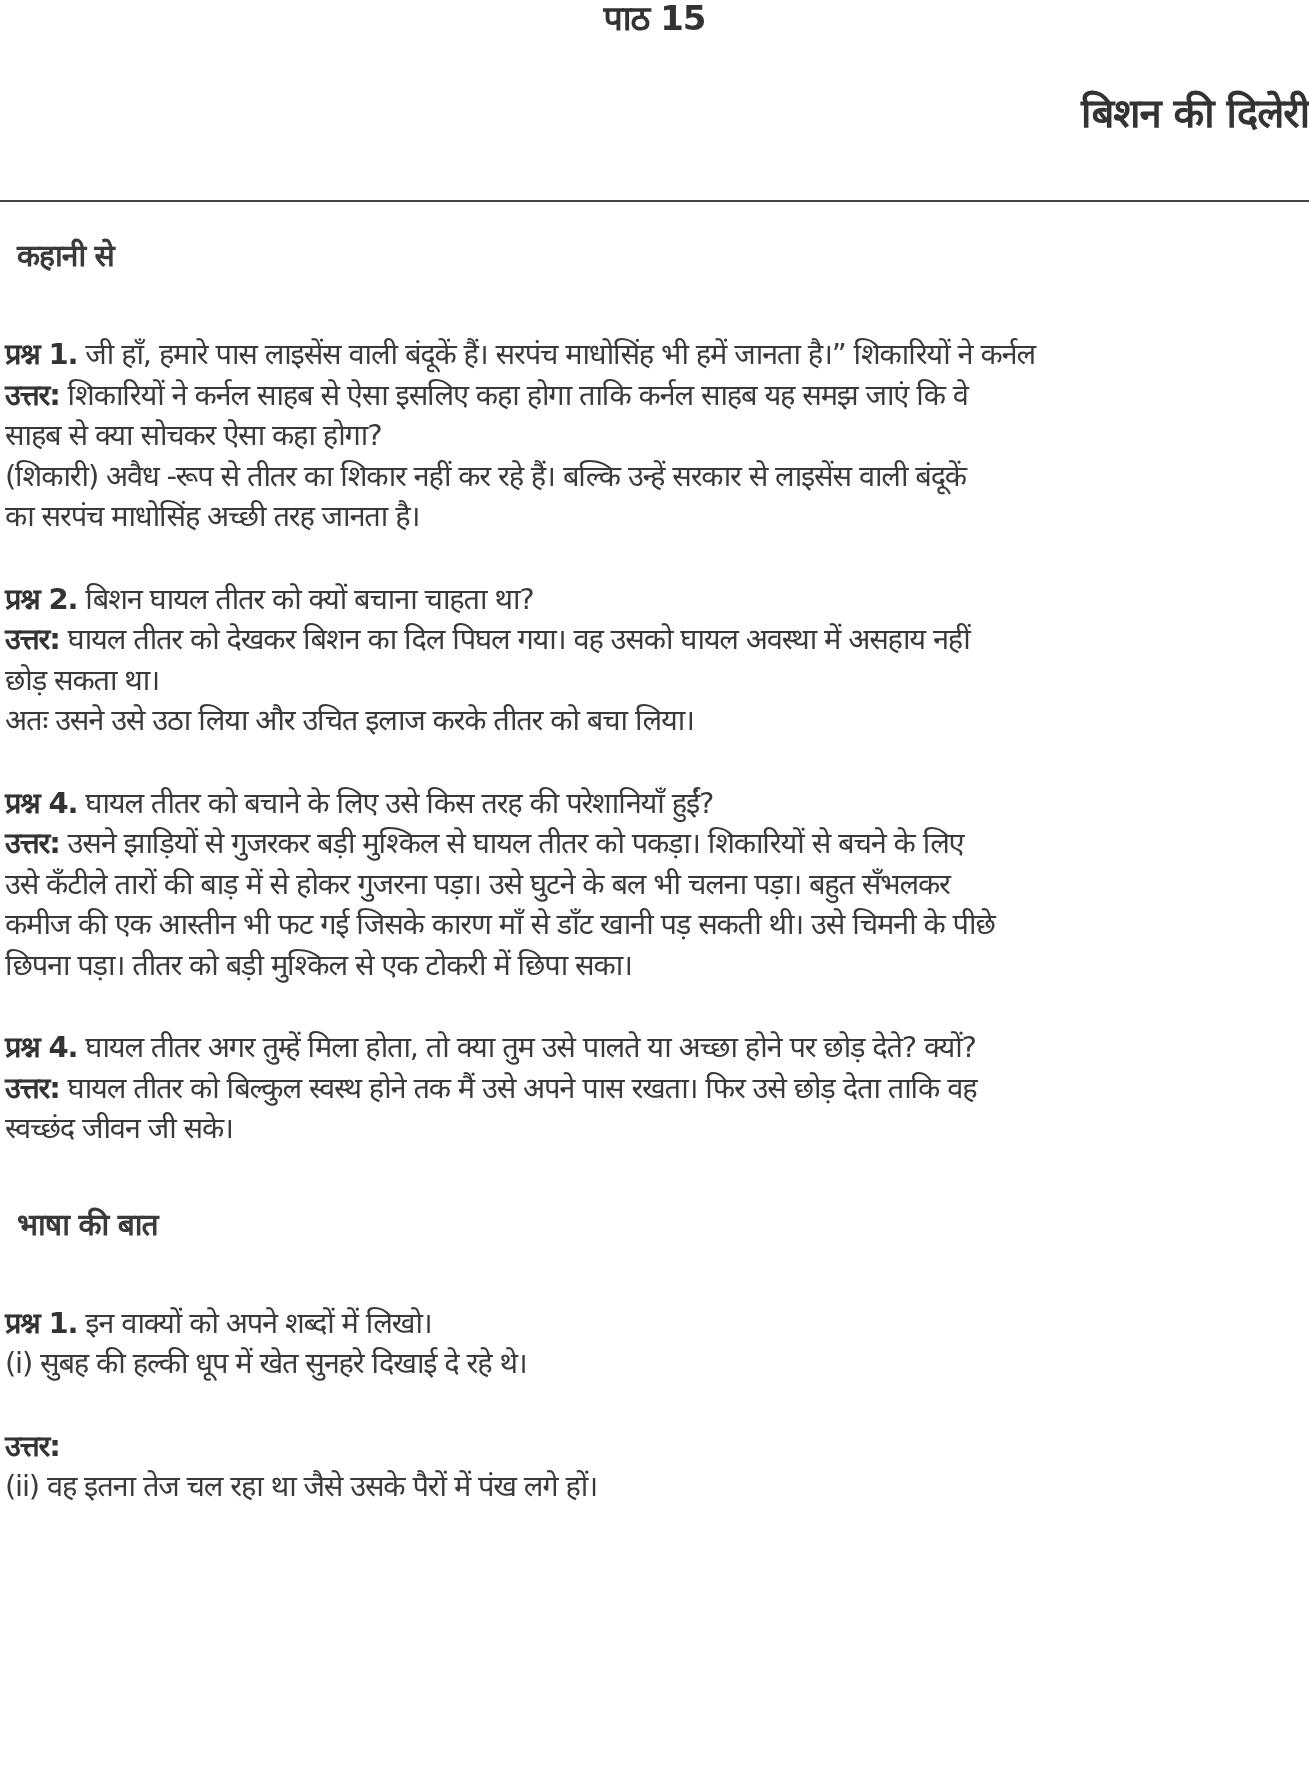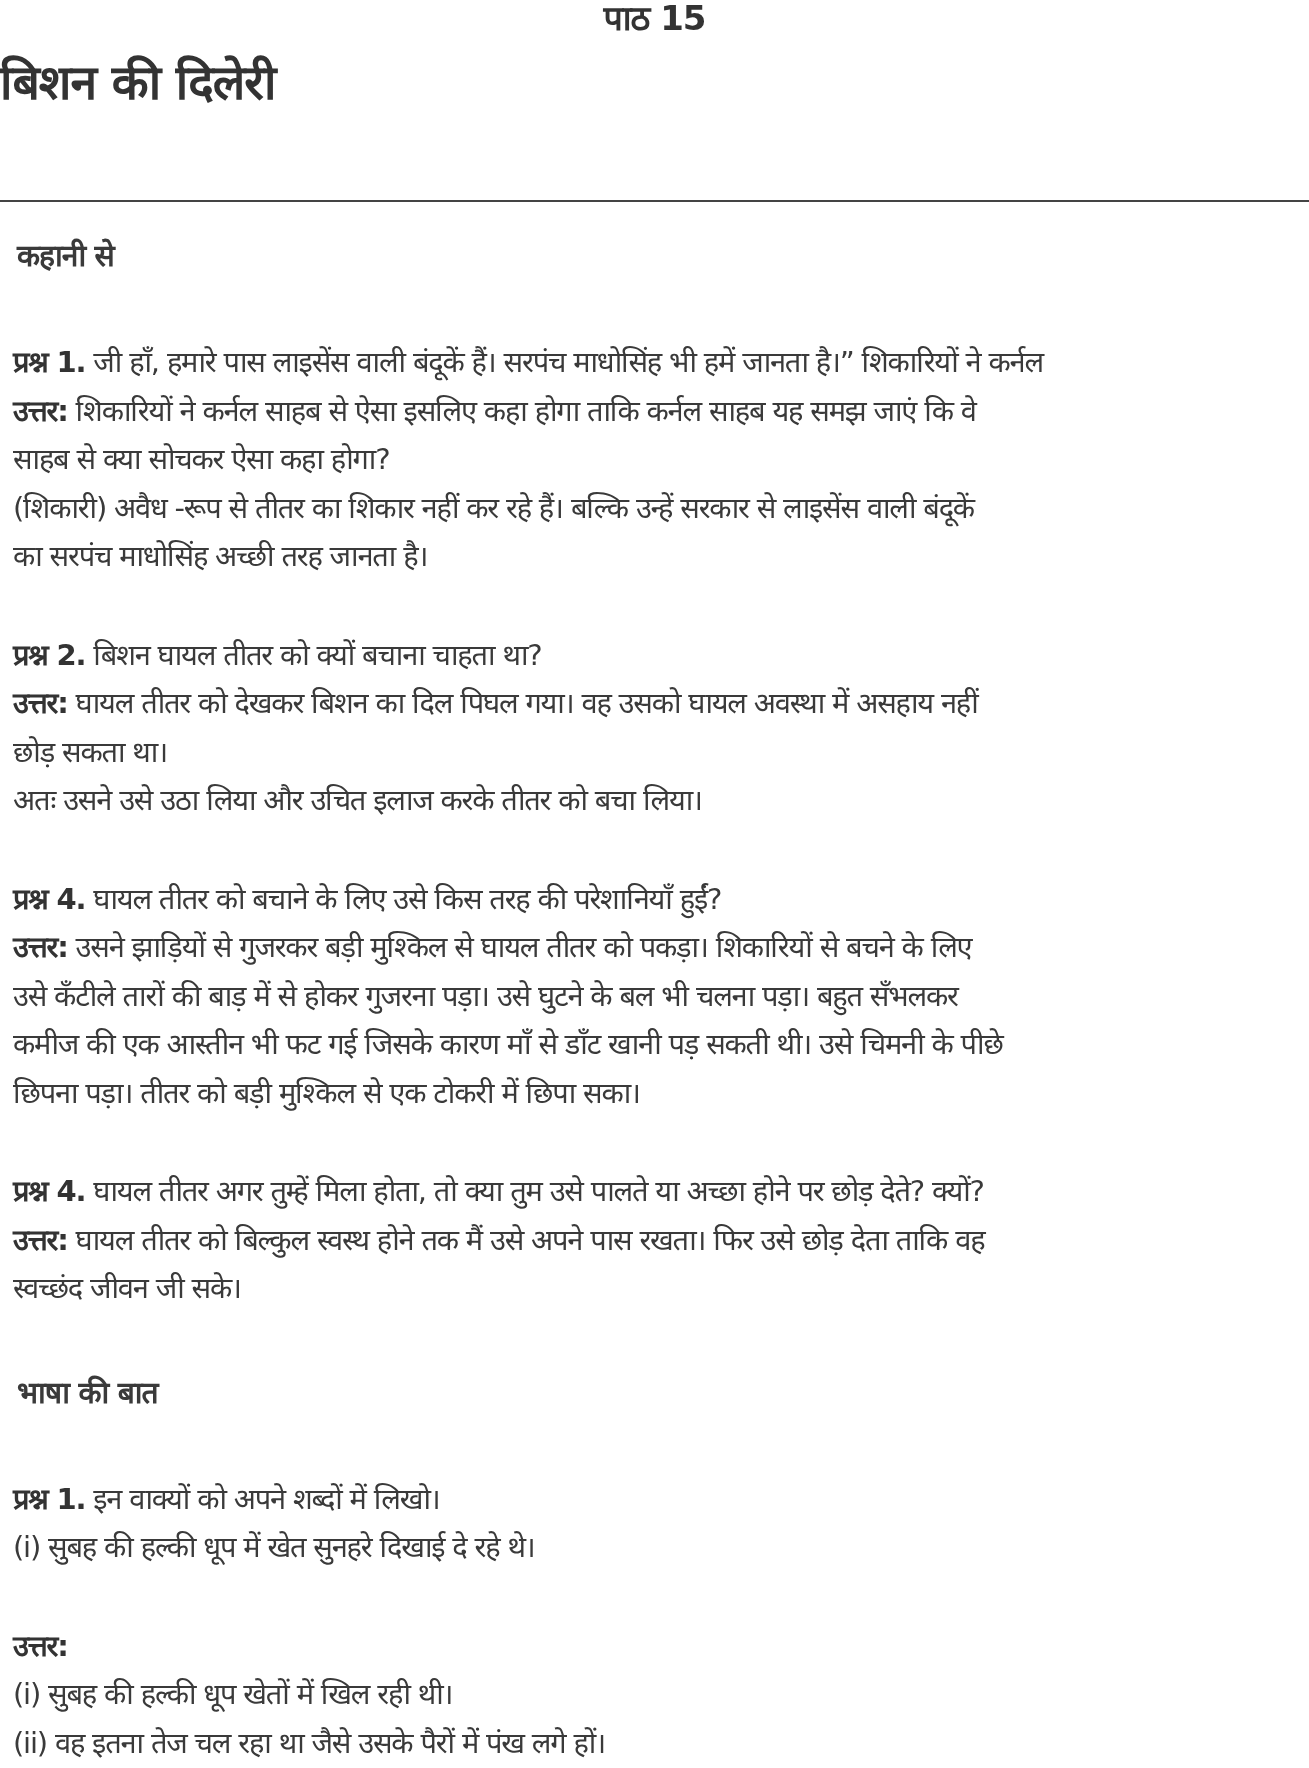--- a/index.html
+++ b/index.html
@@ -17,25 +17,25 @@
       left: 0;
       width: 1309px;
       text-align: center;
       font-size: 34px;
       font-weight: bold;
       color: #333333;
       letter-spacing: -1px;
     }
     .title {
       position: absolute;
-      top: 48px;
+      top: 84px;
       left: 0;
       width: 1309px;
-      text-align: left;
-      font-size: 48px;
+      text-align: right;
+      font-size: 40px;
       font-weight: bold;
       color: #333333;
       letter-spacing: -1px;
     }
     .rule {
       position: absolute;
       top: 200px;
       left: 0;
       width: 1309px;
       height: 2px;
@@ -51,21 +51,21 @@
       font-size: 30px;
       font-weight: bold;
       color: #3a3a3a;
       line-height: 44px;
       margin: 12px;
       letter-spacing: -1px;
     }
     .line {
       font-size: 29px;
       line-height: 40.5px;
-      margin: 8px;
+      margin: 0;
       white-space: nowrap;
       letter-spacing: -1.2px;
     }
     .lbl { font-weight: bold; color: #333333; }
     .gap-sm { height: 42px; }
     .gap-md { height: 44px; }
   </style>
 </head>
 <body>
 
@@ -112,17 +112,16 @@
   <div class="gap-sm"></div>
 
   <p class="section-heading">भाषा की बात</p>
   <div class="gap-md"></div>
 
   <div>
     <p class="line"><span class="lbl">प्रश्न 1.</span><span> इन वाक्यों को अपने शब्दों में लिखो।</span></p>
     <p class="line">(i) सुबह की हल्की धूप में खेत सुनहरे दिखाई दे रहे थे।</p>
     <div class="gap-sm"></div>
     <p class="line"><span class="lbl">उत्तर:</span></p>
-    <p class="line">(i) सुबह की हल्की धूप खेतों में खिल रही थी।</p>
     <p class="line">(ii) वह इतना तेज चल रहा था जैसे उसके पैरों में पंख लगे हों।</p>
   </div>
 
 </div>
 
 </body></html>

